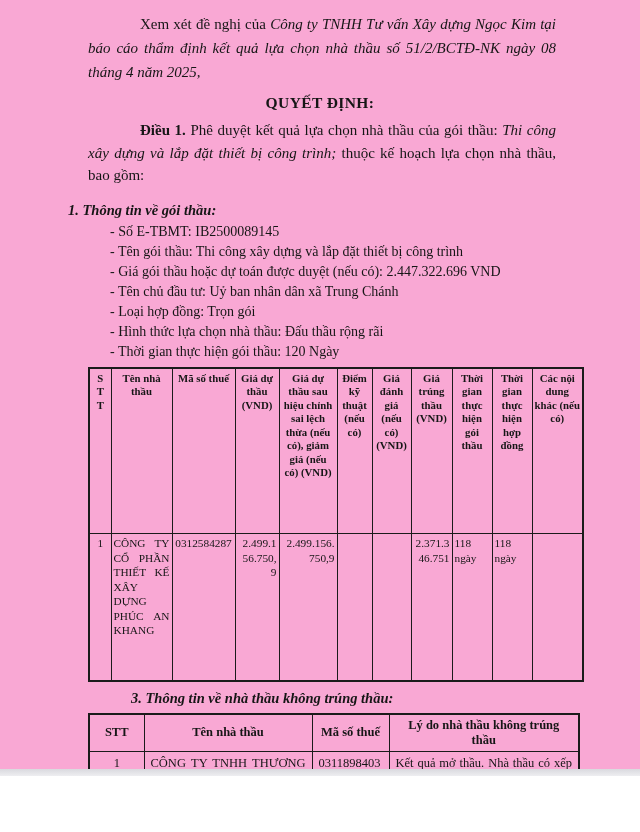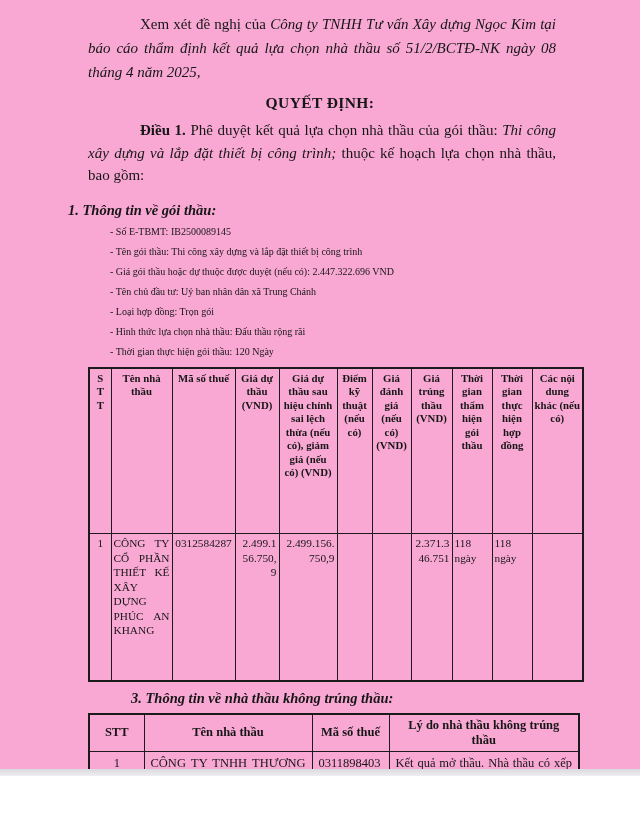--- a/index.html
+++ b/index.html
@@ -20,21 +20,21 @@
   .article{
     margin:7px 84px 15px 88px;text-align:justify;text-indent:52px;
     font-size:15px;line-height:22.5px;
   }
   .sec-heading{
     font-size:14.5px;font-weight:bold;font-style:italic;margin:3px 0 0 0;
   }
   .sec-1{margin-left:68px;margin-top:3px;}
   .sec-2{margin-left:127px;margin-top:4px;}
   .sec-3{margin-left:131px;margin-top:8px;}
-  .bullets{margin:3px 80px 0 110px;font-size:10px;line-height:20px;}
+  .bullets{margin:3px 80px 0 110px;font-size:14px;line-height:20px;}
   .bullets div{white-space:nowrap;}
 
   
   table{border-collapse:collapse;table-layout:fixed;}
   .t1{width:496px;margin:5px 0 0 88px;border:2px solid #1b1b1b;}
   .t1 th,.t1 td{border:1px solid #1b1b1b;vertical-align:top;padding:2px 2px;overflow:hidden;}
   .t1 thead tr{height:166px;}
   .t1 tbody tr{height:147px;}
   .t1 th{font-weight:bold;font-size:10.8px;line-height:13.5px;text-align:center;padding-top:3px;}
   .t1 td{font-size:11.3px;line-height:14.5px;}
@@ -71,21 +71,21 @@
 
   <div class="doc-title">QUYẾT ĐỊNH:</div>
 
   <p class="article"><b>Điều 1.</b><span> Phê duyệt kết quả lựa chọn nhà thầu của gói thầu: </span><i>Thi công xây dựng và lắp đặt thiết bị công trình;</i><span> thuộc kế hoạch lựa chọn nhà thầu, bao gồm:</span></p>
 
   <div class="sec-heading sec-1">1. Thông tin về gói thầu:</div>
 
   <div class="bullets">
     <div>- Số E-TBMT: IB2500089145</div>
     <div>- Tên gói thầu: Thi công xây dựng và lắp đặt thiết bị công trình</div>
-    <div>- Giá gói thầu hoặc dự thuộc được duyệt (nếu có): 2.447.322.696 VND</div>
+    <div>- Giá gói thầu hoặc dự toán được duyệt (nếu có): 2.447.322.696 VND</div>
     <div>- Tên chủ đầu tư: Uỷ ban nhân dân xã Trung Chánh</div>
     <div>- Loại hợp đồng: Trọn gói</div>
     <div>- Hình thức lựa chọn nhà thầu: Đấu thầu rộng rãi</div>
     <div>- Thời gian thực hiện gói thầu: 120 Ngày</div>
   </div>
 
 
   <table class="t1">
     <colgroup>
       <col style="width:22px">
@@ -103,21 +103,21 @@
     <thead>
       <tr>
         <th><span class="stack">STT</span></th>
         <th>Tên nhà thầu</th>
         <th>Mã số thuế</th>
         <th>Giá dự thầu (VND)</th>
         <th>Giá dự thầu sau hiệu chỉnh sai lệch thừa (nếu có), giảm giá (nếu có) (VND)</th>
         <th>Điểm kỹ thuật (nếu có)</th>
         <th>Giá đánh giá (nếu có) (VND)</th>
         <th>Giá trúng thầu (VND)</th>
-        <th>Thời gian thẩm hiện gói thầu</th>
+        <th>Thời gian thực hiện gói thầu</th>
         <th>Thời gian thực hiện hợp đồng</th>
         <th>Các nội dung khác (nếu có)</th>
       </tr>
     </thead>
     <tbody>
       <tr>
         <td class="c-stt">1</td>
         <td class="c-name">CÔNG TY CỔ PHẦN THIẾT KẾ XÂY DỰNG PHÚC AN KHANG</td>
         <td class="c-tax">0312584287</td>
         <td class="c-num">2.499.156.750,9</td>

